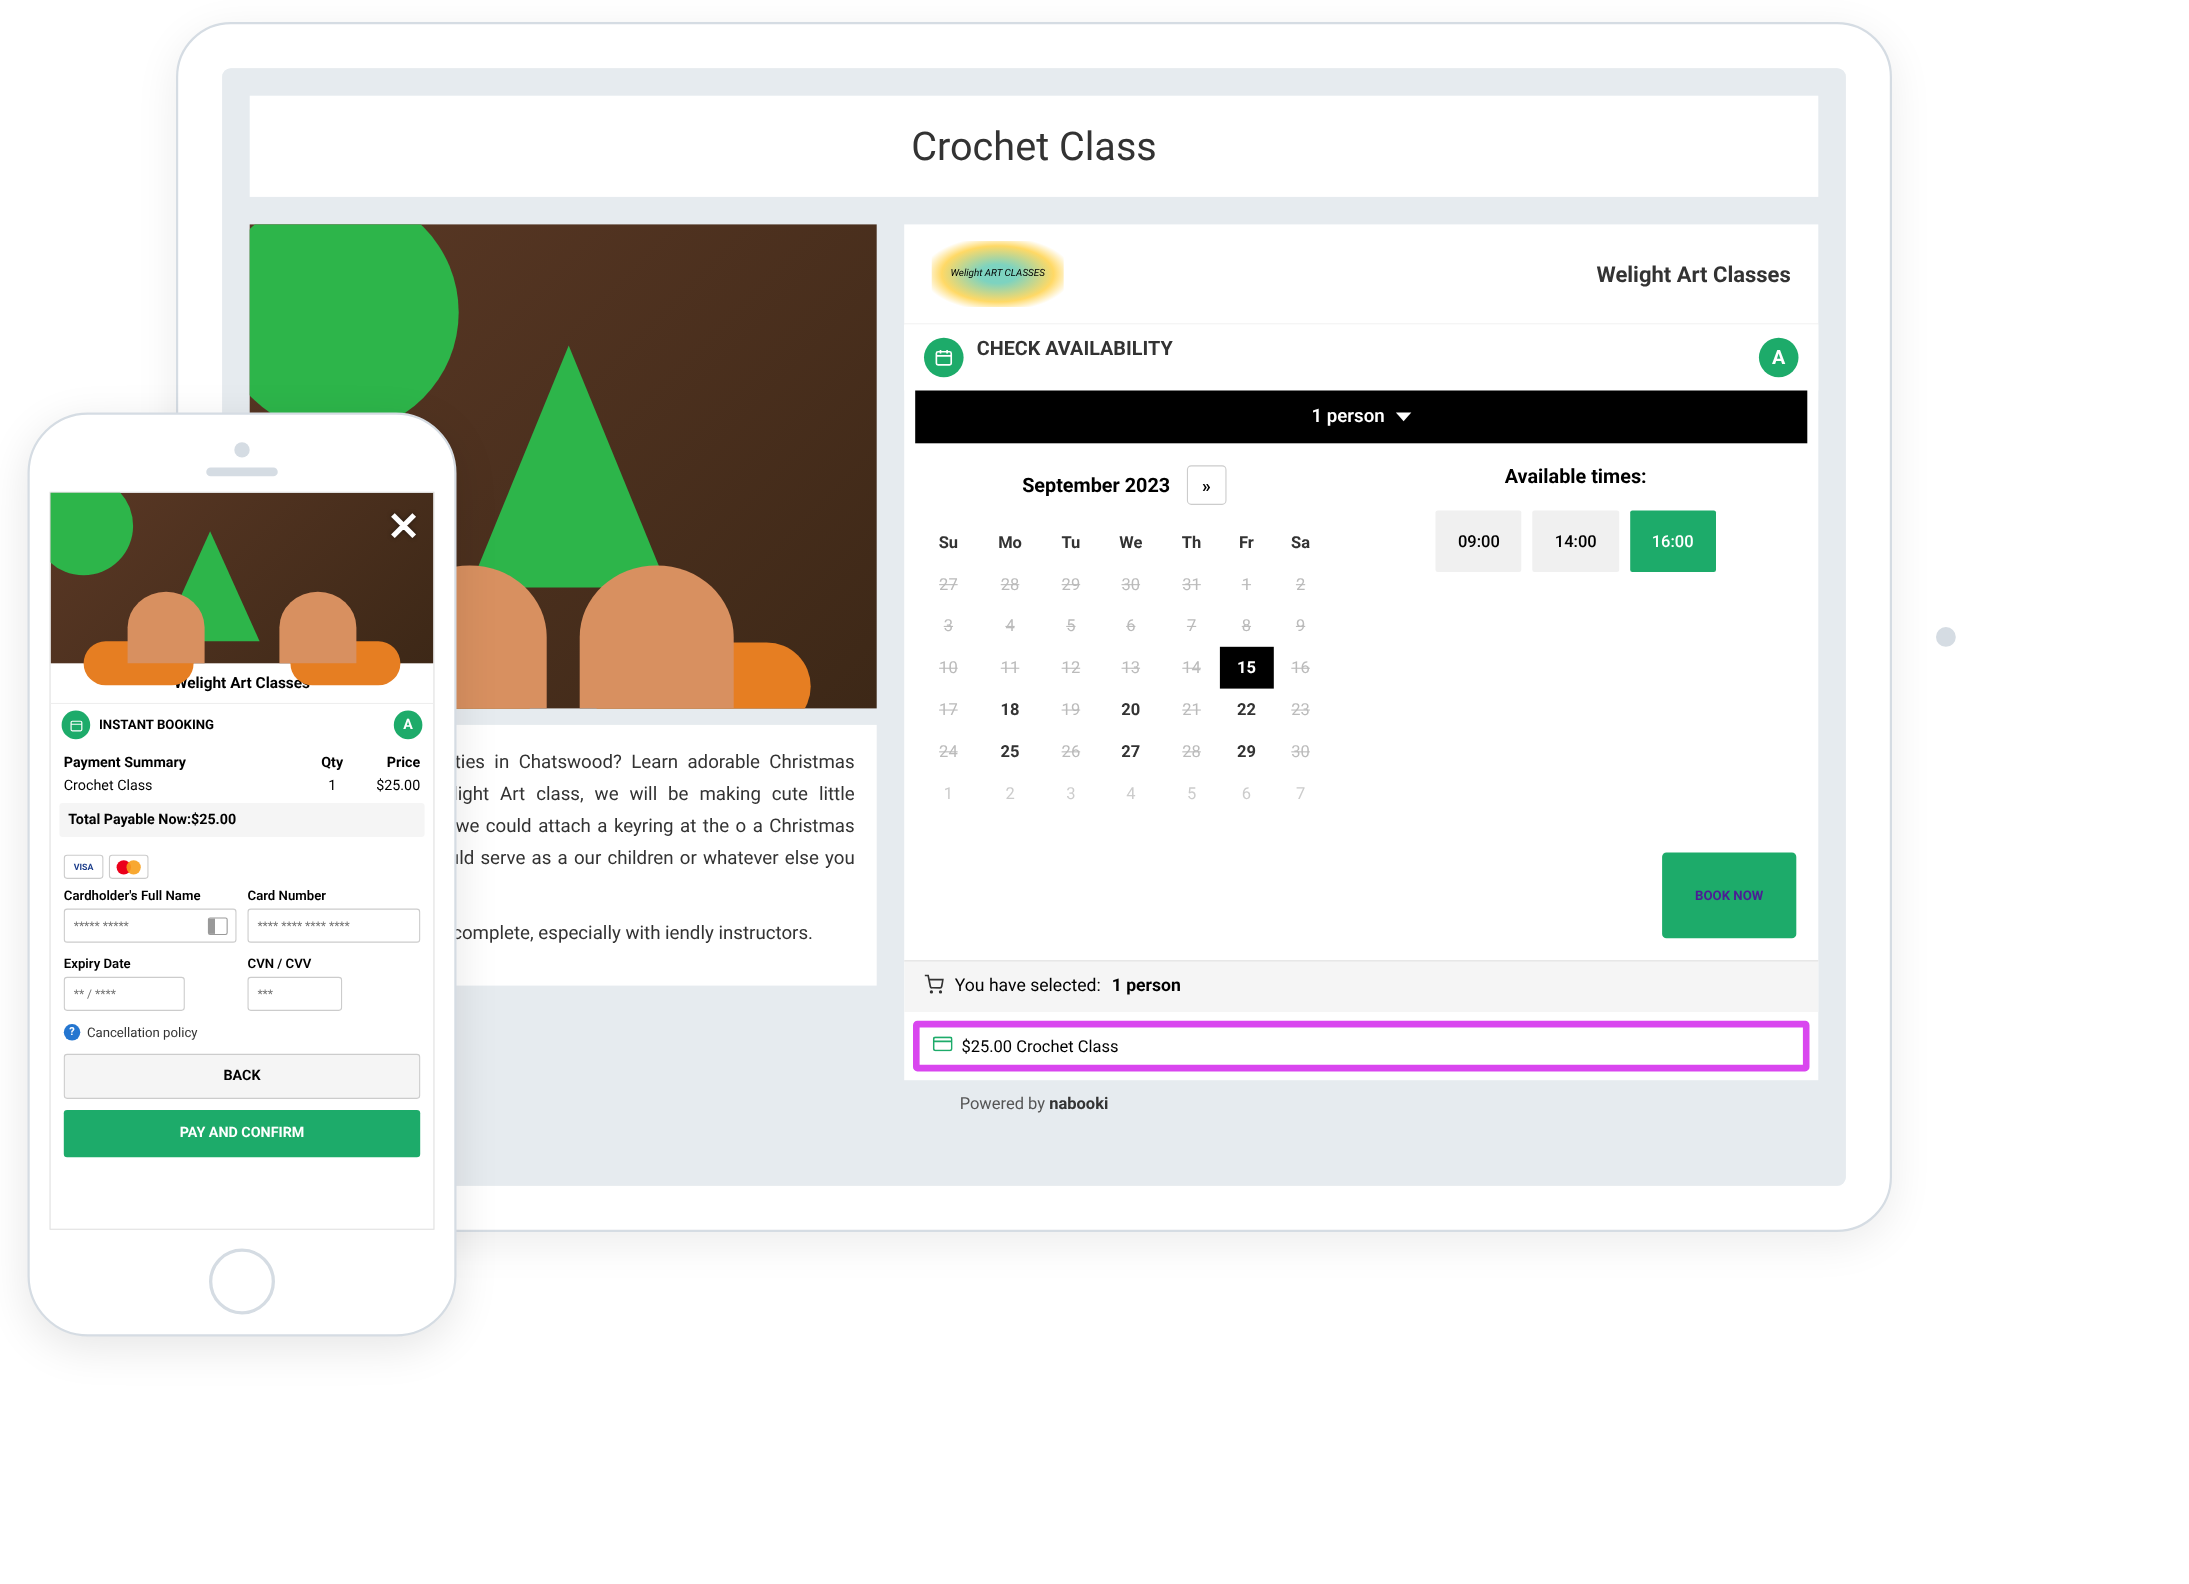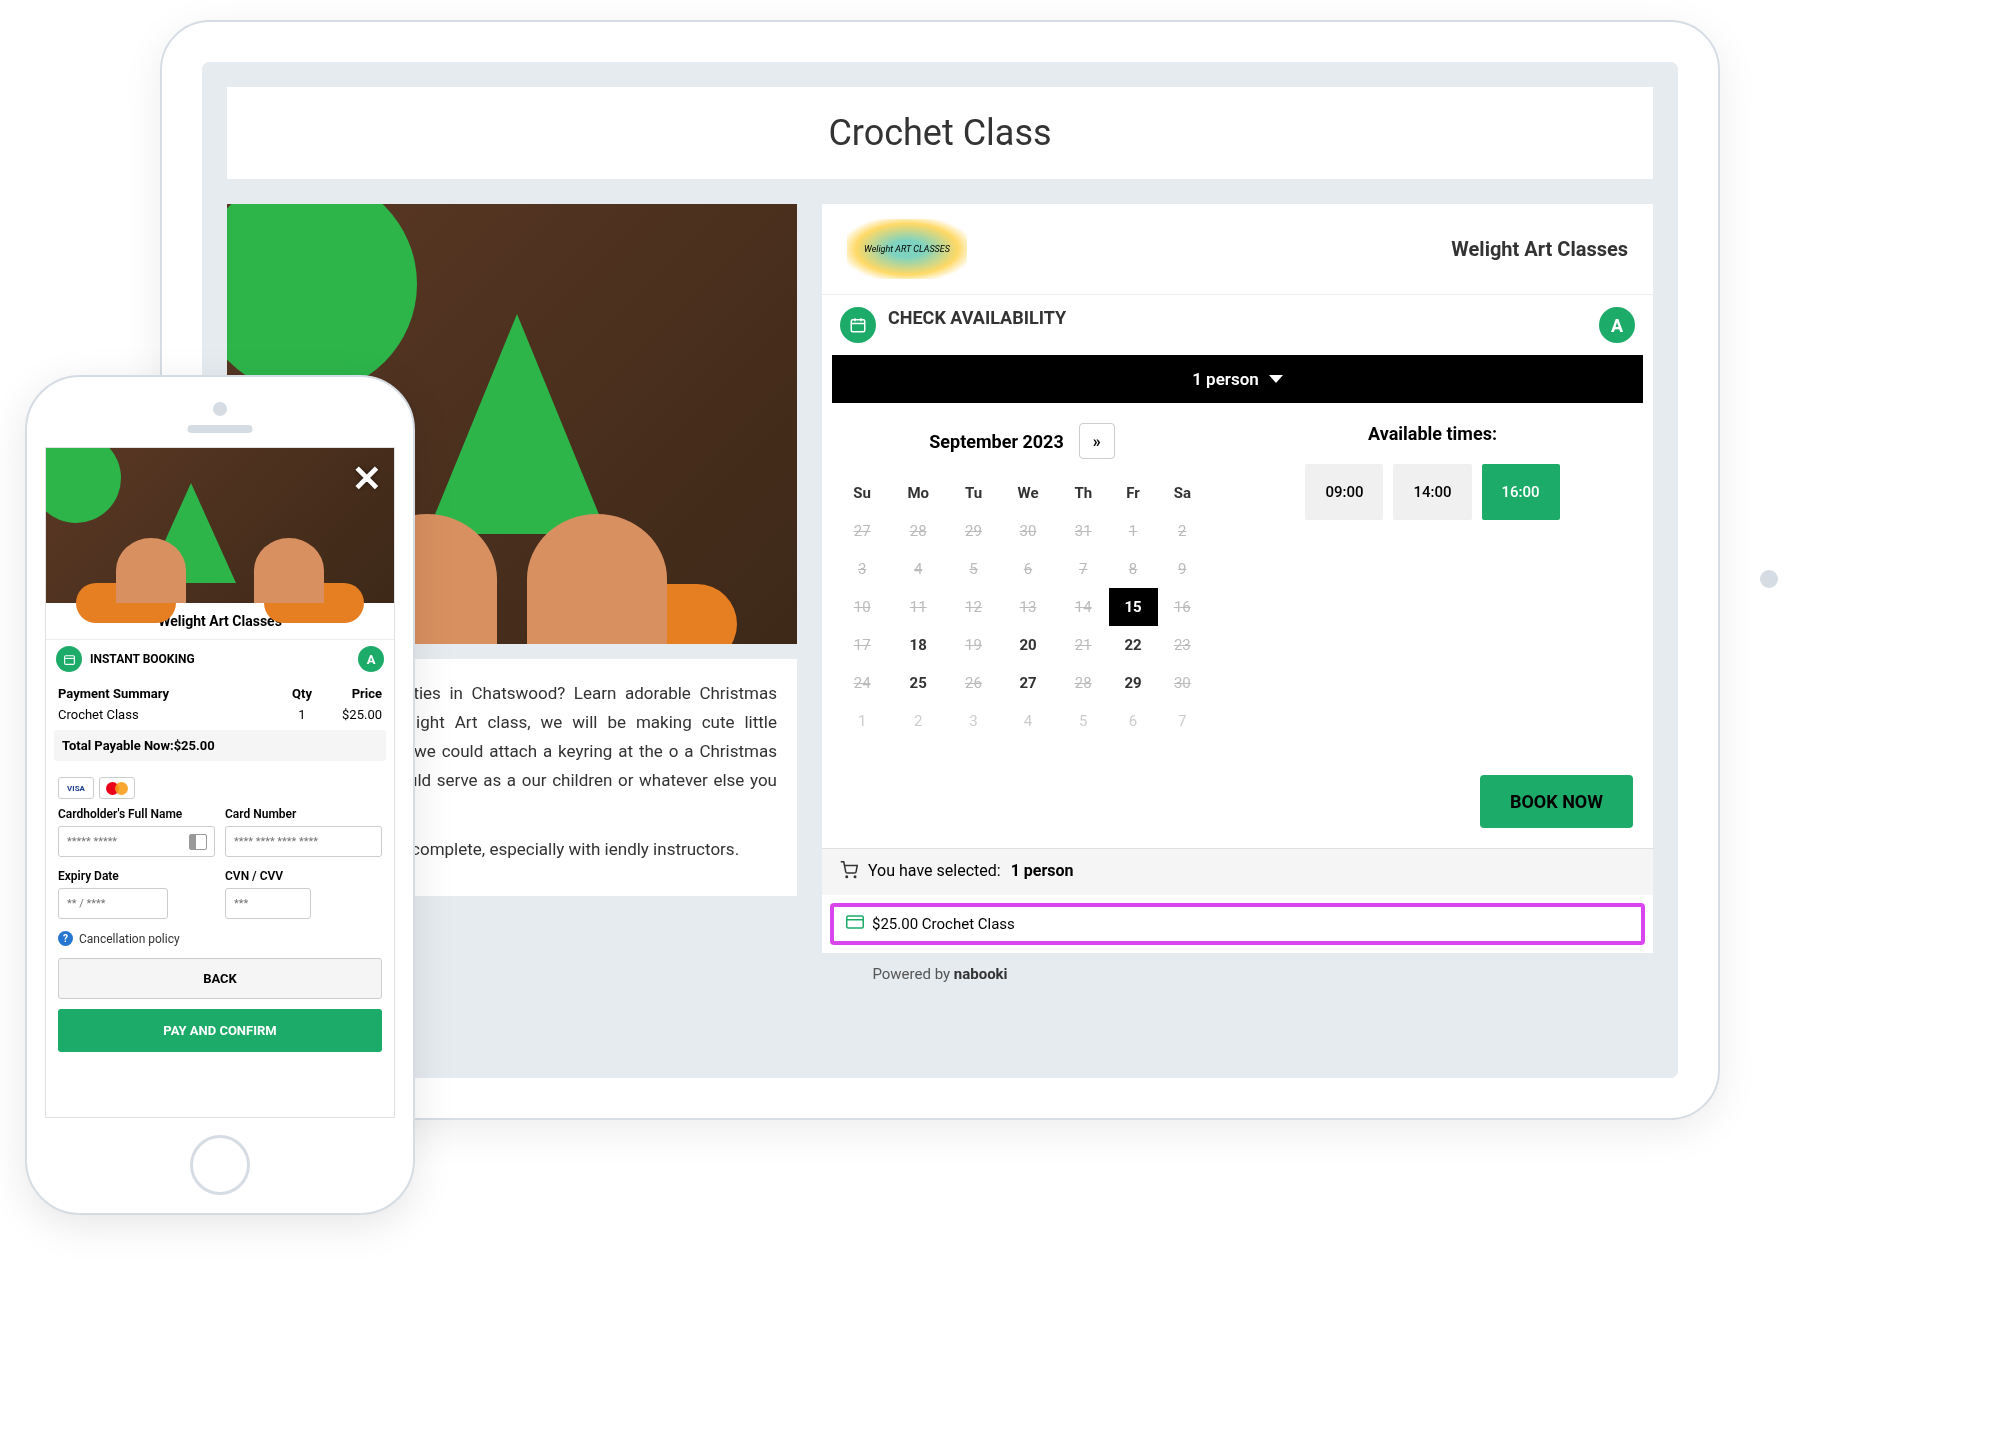--- a/index.html
+++ b/index.html
@@ -53,25 +53,25 @@
 .cal-selected { background: #000; color: #fff; font-weight: 700; }
 .cal-other { color: #ccc; }
 
 .times { flex: 1; }
 .times-title { text-align: center; font-size: 18px; font-weight: 700; margin-bottom: 20px; }
 .time-slots { display: flex; flex-wrap: wrap; gap: 10px; justify-content: center; }
 .time-slot { padding: 19px 20px; background: #f0f0f0; border-radius: 2px; font-size: 15px; font-weight: 500; cursor: pointer; }
 .time-slot.selected { background: #1dab6a; color: #fff; }
 
 .book-now-row { display: flex; justify-content: flex-end; padding: 15px 20px 20px; }
-.book-now { background: #1dab6a; color: #000000; padding: 16px 30px; font-size: 18px; font-weight: 700; border: none; border-radius: 4px; cursor: pointer; }
+.book-now { background: #1dab6a; color: #4c1d95; padding: 32px 30px; font-size: 12px; font-weight: 700; border: none; border-radius: 4px; cursor: pointer; }
 
 .selection-bar { background: #f5f5f5; padding: 12px 18px; font-size: 16px; display: flex; gap: 10px; border-top: 1px solid #e0e0e0; }
 .selection-bar .b { font-weight: 700; }
-.price-bar { background: #fff; border: 4px solid #d946ef; border-radius: 4px; padding: 8px 12px; margin: 8px; font-size: 15px; display: flex; align-items: flex-end; gap: 8px; }
+.price-bar { background: #fff; border: 6px solid #d946ef; border-radius: 4px; padding: 8px 12px; margin: 8px; font-size: 15px; display: flex; align-items: flex-end; gap: 8px; }
 .price-icon { color: #1dab6a; }
 
 .powered { text-align: center; padding: 12px; font-size: 15px; color: #555; background: #e6ebef; }
 .powered .brand { font-weight: 700; color: #333; }
 
 
 .phone { position: absolute; top: 375px; left: 25px; width: 390px; height: 840px; background: #fff; border-radius: 55px; border: 2px solid #d5dce3; box-shadow: 0 10px 40px rgba(0,0,0,0.1); }
 .phone-cam { position: absolute; top: 25px; left: 50%; transform: translateX(-50%); width: 14px; height: 14px; background: #d5dce3; border-radius: 50%; }
 .phone-speaker { position: absolute; top: 48px; left: 50%; transform: translateX(-50%); width: 65px; height: 8px; background: #d5dce3; border-radius: 4px; }
 .phone-home { position: absolute; bottom: 18px; left: 50%; transform: translateX(-50%); width: 60px; height: 60px; border: 3px solid #d5dce3; border-radius: 50%; }

